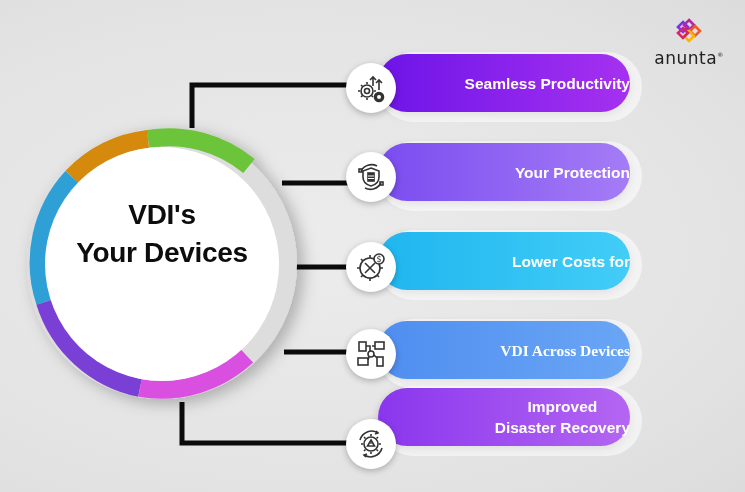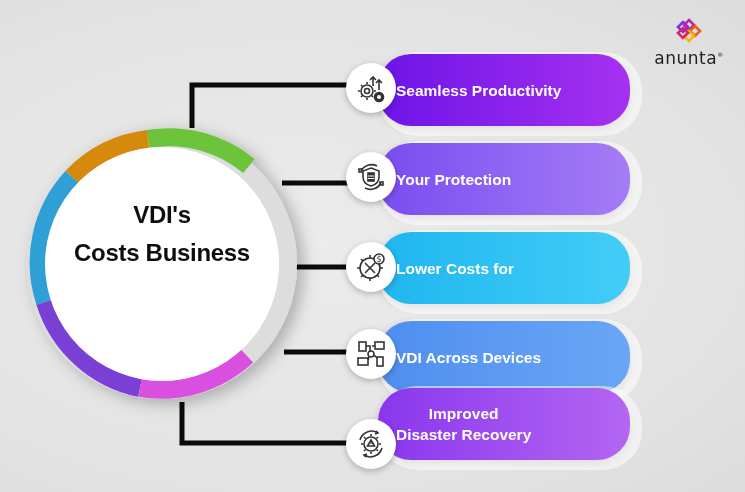--- a/index.html
+++ b/index.html
@@ -1,21 +1,21 @@
 <!DOCTYPE html>
 <html><head>
 <meta charset="utf-8">
 <style>
   html,body{margin:0;padding:0;}
   body{width:745px;height:492px;overflow:hidden;background:#e6e6e6;font-family:"Liberation Sans","DejaVu Sans",sans-serif;position:relative;}
   .canvas{position:absolute;left:0;top:0;width:745px;height:492px;background:radial-gradient(ellipse at 40% 50%,#ececec 0%,#e3e3e3 70%,#dcdcdc 100%);}
   svg.layer{position:absolute;left:0;top:0;}
-  .hub-title{position:absolute;left:52px;top:196px;width:220px;text-align:center;font-weight:bold;font-size:24px;line-height:38px;color:#0d0d0d;letter-spacing:-0.3px;}
+  .hub-title{position:absolute;left:52px;top:196px;width:220px;text-align:center;font-weight:bold;font-size:28px;line-height:38px;color:#0d0d0d;letter-spacing:-0.3px;}
   .hub-title span{display:block;}
-  .pill{position:absolute;left:378px;width:252px;height:72px;border-radius:33px;display:flex;align-items:center;justify-content:flex-start;text-align:center;color:#fff;font-weight:bold;font-size:15.5px;line-height:21px;padding-left:18px;box-sizing:border-box;box-shadow:6px 4px 0 6px rgba(255,255,255,0.55),0 3px 8px rgba(0,0,0,0.18);}
+  .pill{position:absolute;left:378px;width:252px;height:58px;border-radius:33px;display:flex;align-items:center;justify-content:flex-end;text-align:center;color:#fff;font-weight:bold;font-size:15.5px;line-height:21px;padding-left:18px;box-sizing:border-box;box-shadow:6px 4px 0 6px rgba(255,255,255,0.55),0 3px 8px rgba(0,0,0,0.18);}
   .pill span{display:block;}
   .icon-badge{position:absolute;width:50px;height:50px;border-radius:50%;background:#fff;box-shadow:0 2px 6px rgba(0,0,0,0.25);display:flex;align-items:center;justify-content:center;left:346px;}
   .logo{position:absolute;left:651px;top:18px;width:76px;text-align:center;}
   .logo-text{font-size:17px;color:#222;letter-spacing:0.5px;font-family:"DejaVu Sans",sans-serif;}
   .logo-text sup{font-size:6px;}
 </style>
 </head>
 <body>
 
 <div class="canvas">
@@ -39,21 +39,21 @@
       <path d="M 72 177 A 126 126 0 0 1 148 139" fill="none" stroke="#d68a0a" stroke-width="18"></path>
       <path d="M 45 302 A 126 126 0 0 1 72 177" fill="none" stroke="#2ea0d6" stroke-width="18"></path>
       <path d="M 140 388 A 126 126 0 0 1 45 302" fill="none" stroke="#7a3fd6" stroke-width="18"></path>
       <path d="M 247 356 A 126 126 0 0 1 140 388" fill="none" stroke="#d94fe0" stroke-width="18"></path>
     </g>
     <circle cx="162" cy="264" r="117" fill="#ffffff"></circle>
   </svg>
 
   <div class="hub-title">
     <span>VDI's</span>
-    <span>Costs Business</span>
+    <span>Your Devices</span>
   </div>
 
   <div class="pill" style="top:54px;background:linear-gradient(90deg,#6d14e8,#a631f0);">
     <div>
       <span>Seamless Productivity</span>
     </div>
   </div>
   <div class="icon-badge" style="top:63px;">
     <svg width="32" height="32" viewBox="0 0 32 32" fill="none" stroke="#333" stroke-width="1.6">
       <circle cx="12" cy="19" r="6"></circle>
@@ -87,21 +87,21 @@
   <div class="icon-badge" style="top:242px;">
     <svg width="32" height="32" viewBox="0 0 32 32" fill="none" stroke="#333" stroke-width="1.6">
       <circle cx="15" cy="17" r="10"></circle>
       <path d="M15 4v3M15 27v3M2 17h3M25 17h3M6 8l2 2M22 24l2 2M6 26l2-2"></path>
       <path d="M10 12l10 10M20 12L10 22"></path>
       <circle cx="24" cy="8" r="5" fill="#fff"></circle>
       <text x="24" y="11" font-size="8" text-anchor="middle" fill="#333" stroke="none" font-family="DejaVu Sans, sans-serif">$</text>
     </svg>
   </div>
 
-  <div class="pill" style="top:321px;background:linear-gradient(90deg,#4f8ef0,#6aa6f5);">
+  <div class="pill" style="top:321px;background:linear-gradient(90deg,#4f8ef0,#6aa6f5);font-family:Liberation Serif, serif;">
     <span>VDI Across Devices</span>
   </div>
   <div class="icon-badge" style="top:329px;">
     <svg width="32" height="32" viewBox="0 0 32 32" fill="none" stroke="#333" stroke-width="1.6">
       <rect x="4" y="4" width="7" height="9"></rect>
         <rect x="20" y="4" width="9" height="7"></rect>
       <rect x="3" y="20" width="10" height="7"></rect>
         <rect x="22" y="19" width="6" height="9"></rect>
       <circle cx="16" cy="16" r="3"></circle>
       <path d="M11 8h4v5M20 8h-3M13 22l1-3M19 17l3 3"></path>

